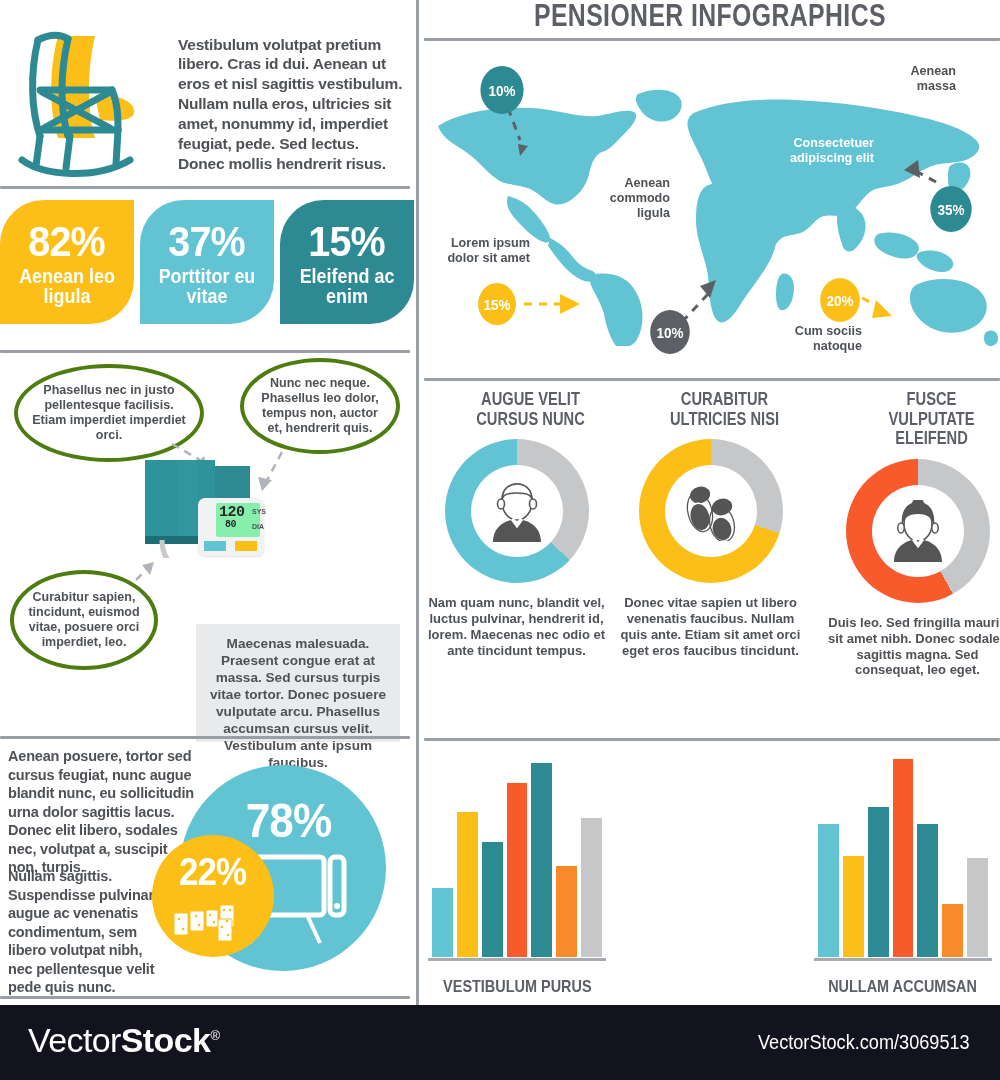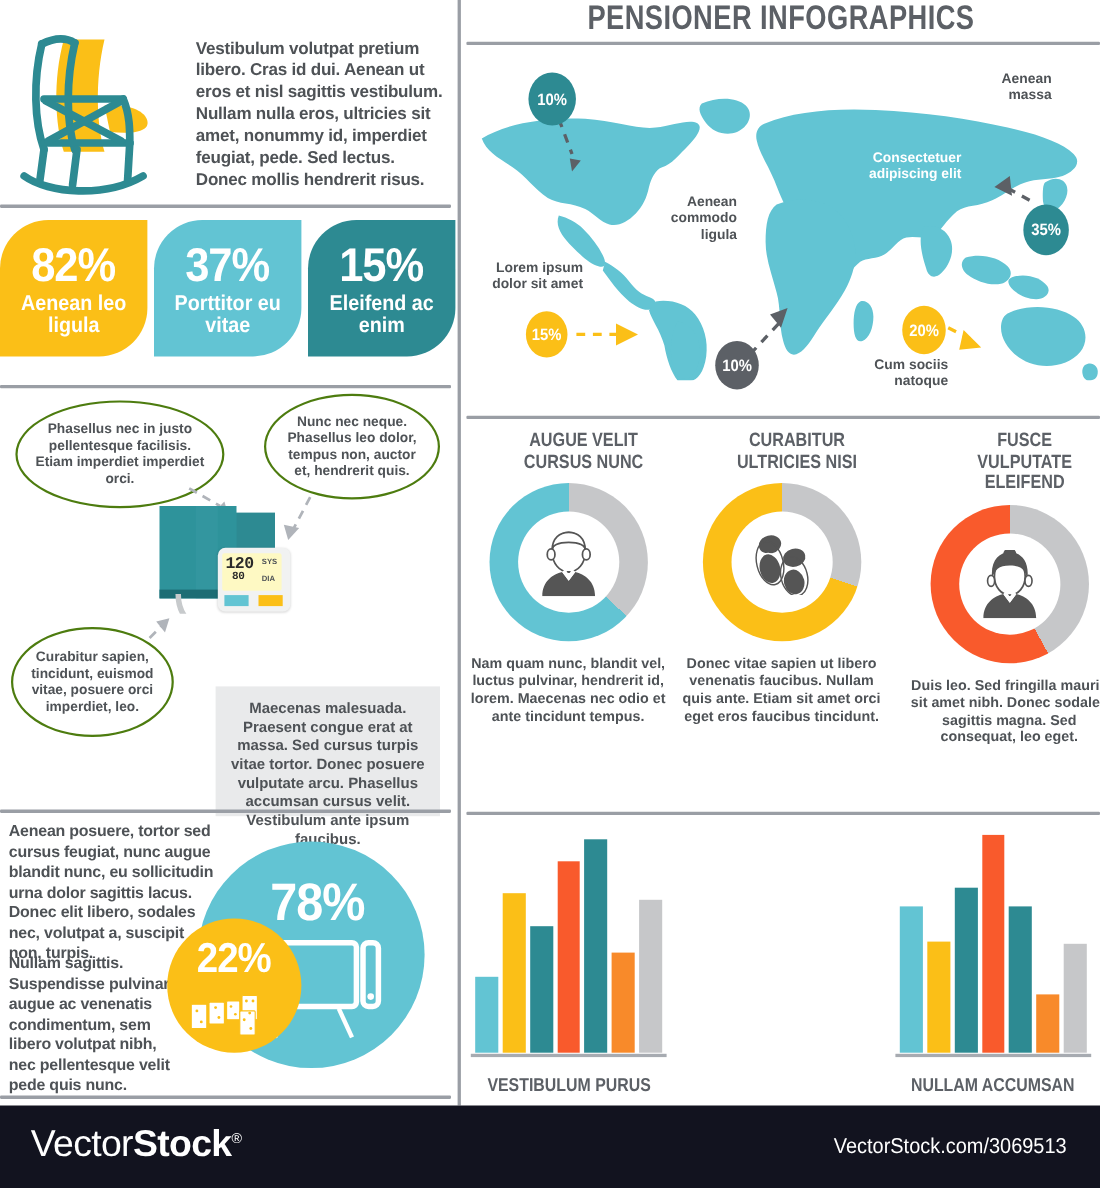--- a/index.html
+++ b/index.html
@@ -36,21 +36,21 @@
     border-radius: 44px 0 44px 0;
     color:#fff; display:flex; flex-direction:column;
     align-items:center; justify-content:center; padding-top:4px;
   }
   .stat .pct { font-size:43px; font-weight:700; line-height:0.95; letter-spacing:-1px; transform:scaleX(0.92); }
   .stat .lbl { font-size:19.5px; font-weight:700; line-height:1.05; text-align:center; margin-top:4px; transform:scaleX(0.92); }
 
   
   .bpsection { position:absolute; left:0; top:358px; width:416px; height:368px; }
   .bubble {
-    position:absolute; border:2px solid #4d7c0f; border-radius:50%;
+    position:absolute; border:4px solid #4d7c0f; border-radius:50%;
     color:#4e5256; font-size:12.5px; font-weight:700; line-height:1.22;
     display:flex; align-items:center; justify-content:center;
     text-align:center; padding:8px 12px; background:#fff;
   }
   .graybox {
     position:absolute; background:#e9eaeb; color:#4e5256;
     font-size:13.6px; font-weight:700; line-height:1.25;
     text-align:center; padding:12px 10px;
   }
 
@@ -196,21 +196,21 @@
         <svg viewBox="0 0 130 100" width="130" height="100">
           <rect x="72" y="8" width="38" height="78" fill="#2d8a92"></rect>
           <rect x="5" y="2" width="70" height="84" fill="#2e939b"></rect>
           <rect x="38" y="2" width="20" height="84" fill="#3a9ba3" opacity="0.45"></rect>
           <rect x="5" y="78" width="70" height="8" fill="#1d6d74"></rect>
           <path d="M22 82 C22 98 30 108 42 114 C54 120 58 128 58 136" fill="none" stroke="#c7cacc" stroke-width="5"></path>
         </svg>
       </div>
 
       <div style="position:absolute;left:198px;top:140px;width:66px;height:58px;background:#f1f2f2;border-radius:7px;box-shadow:0 1px 2px rgba(0,0,0,0.12);">
-        <div style="position:absolute;left:4px;top:5px;width:54px;height:34px;background:#fef9c3;border-radius:2px;">
+        <div style="position:absolute;left:18px;top:5px;width:44px;height:34px;background:#86efac;border-radius:2px;">
           <div style="position:absolute;left:3px;top:1px;font-family:'Liberation Mono',monospace;font-size:15px;font-weight:700;color:#2a2a2a;letter-spacing:-0.5px;">120</div>
           <div style="position:absolute;left:36px;top:5px;font-size:7px;font-weight:700;color:#4e5256;">SYS</div>
           <div style="position:absolute;left:9px;top:16px;font-family:'Liberation Mono',monospace;font-size:10px;font-weight:700;color:#2a2a2a;letter-spacing:-0.5px;">80</div>
           <div style="position:absolute;left:36px;top:20px;font-size:7px;font-weight:700;color:#4e5256;">DIA</div>
         </div>
         <div style="position:absolute;left:6px;top:43px;width:22px;height:10px;background:#62c4d3;"></div>
         <div style="position:absolute;left:37px;top:43px;width:22px;height:10px;background:#fbbf17;"></div>
       </div>
 
       <div class="graybox" style="left:196px;top:238px;width:204px;height:118px;margin-top:28px;">Maecenas malesuada. Praesent congue erat at massa. Sed cursus turpis vitae tortor. Donec posuere vulputate arcu. Phasellus accumsan cursus velit. Vestibulum ante ipsum faucibus.</div>

